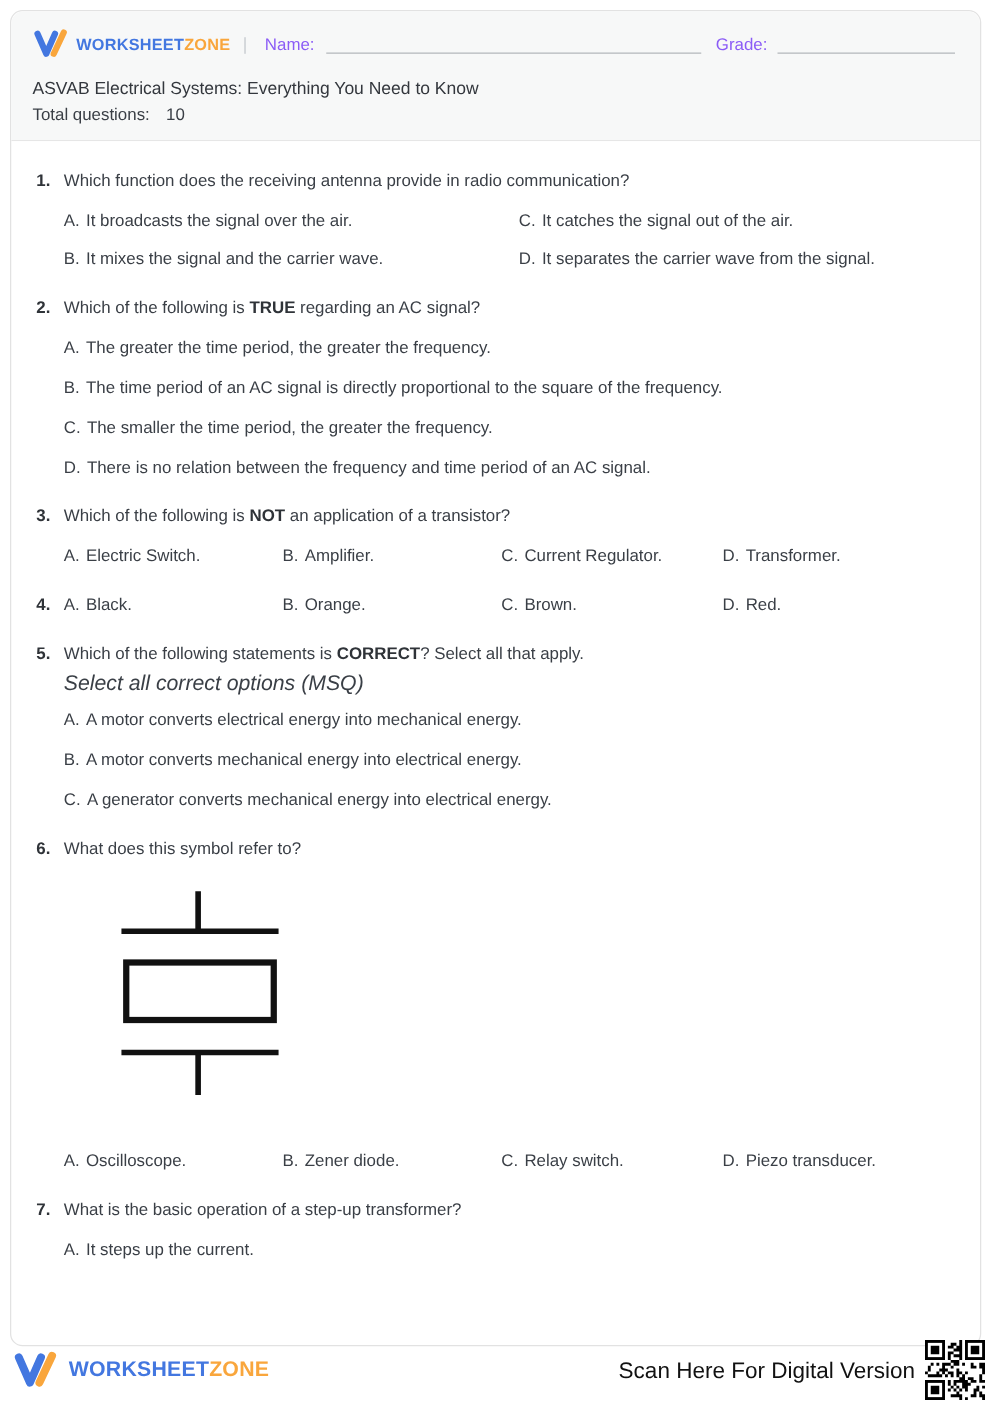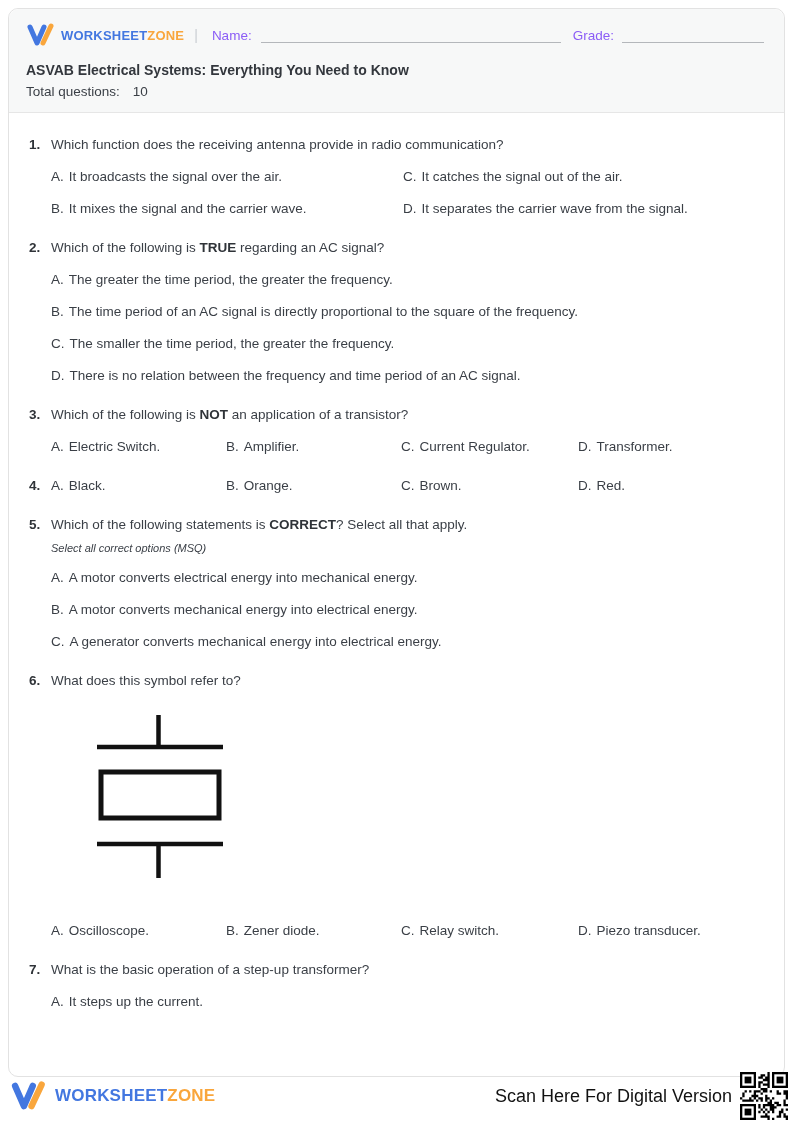--- a/index.html
+++ b/index.html
@@ -15,36 +15,36 @@
   .header-row { display:flex; align-items:center; height:26px; }
   .brand { display:flex; align-items:center; gap:5px; }
   .brand-text { font-size:13px; font-weight:bold; letter-spacing:.2px;text-align:right; }
   .brand-blue { color:#4377e0; }
   .brand-orange { color:#f9a63c; }
   .hdr-divider { color:#c9cdd2; margin:0 14px 0 10px; font-size:14px; }
   .hdr-label { font-size:13.5px; color:#8b5cf6; }
   .write-line { border-bottom:1px solid #b4b7bb; height:16px; }
   .name-line { width:300px; margin:0 12px 0 9px; }
   .grade-line { flex:1; margin-left:8px; }
-  .doc-title { margin-top:14px; font-size:14px; font-weight:bold; color:#33373d; }
+  .doc-title { margin-top:14px; font-size:14px; font-weight:normal; color:#33373d; }
   .total-row { margin-top:6px; font-size:13.5px; display:flex; }
   .total-value { margin-left:13px; }
 
   
   .content { padding:23px 28px 0 20px; }
   .question { margin-bottom:21px; }
   .q-row { display:flex; }
   .q-num { width:22px; flex:0 0 22px; font-weight:bold; font-size:13.5px; line-height:18px; color:#2f3338; }
   .q-body { flex:1; }
   .q-text { font-size:13.5px; line-height:18px; margin-bottom:14px; }
   .q-text b { color:#2f3338; }
-  .q-note { font-size:11px; font-style:italic; line-height:15px; margin:-7px 0 13px 0; color:#3a3f46; }
+  .q-note { font-size:17px; font-style:italic; line-height:15px; margin:-7px 0 13px 0; color:#3a3f46; }
   .opt { font-size:13.5px; line-height:18px; }
   .letter { margin-right:5px; }
-  .opts-grid2 { display:grid; grid-template-columns:352px auto; row-gap:14px; }
+  .opts-grid2 { display:grid; grid-template-columns:352px auto; row-gap:14px;gap:12px; }
   .opts-list .opt { margin-bottom:14px; }
   .opts-list .opt:last-child { margin-bottom:0; }
   .opts-grid4 { display:grid; grid-template-columns:175px 175px 177px auto; }
   .symbol-wrap { margin:24px 0 42px 46px; width:126px; height:166px; }
 
   
   .footer { position:absolute; left:10px; top:1072px; width:778px; height:48px;
             display:flex; align-items:center; }
   .footer-brand { display:flex; align-items:center; gap:7px; }
   .footer-brand .brand-text { font-size:17px; }

